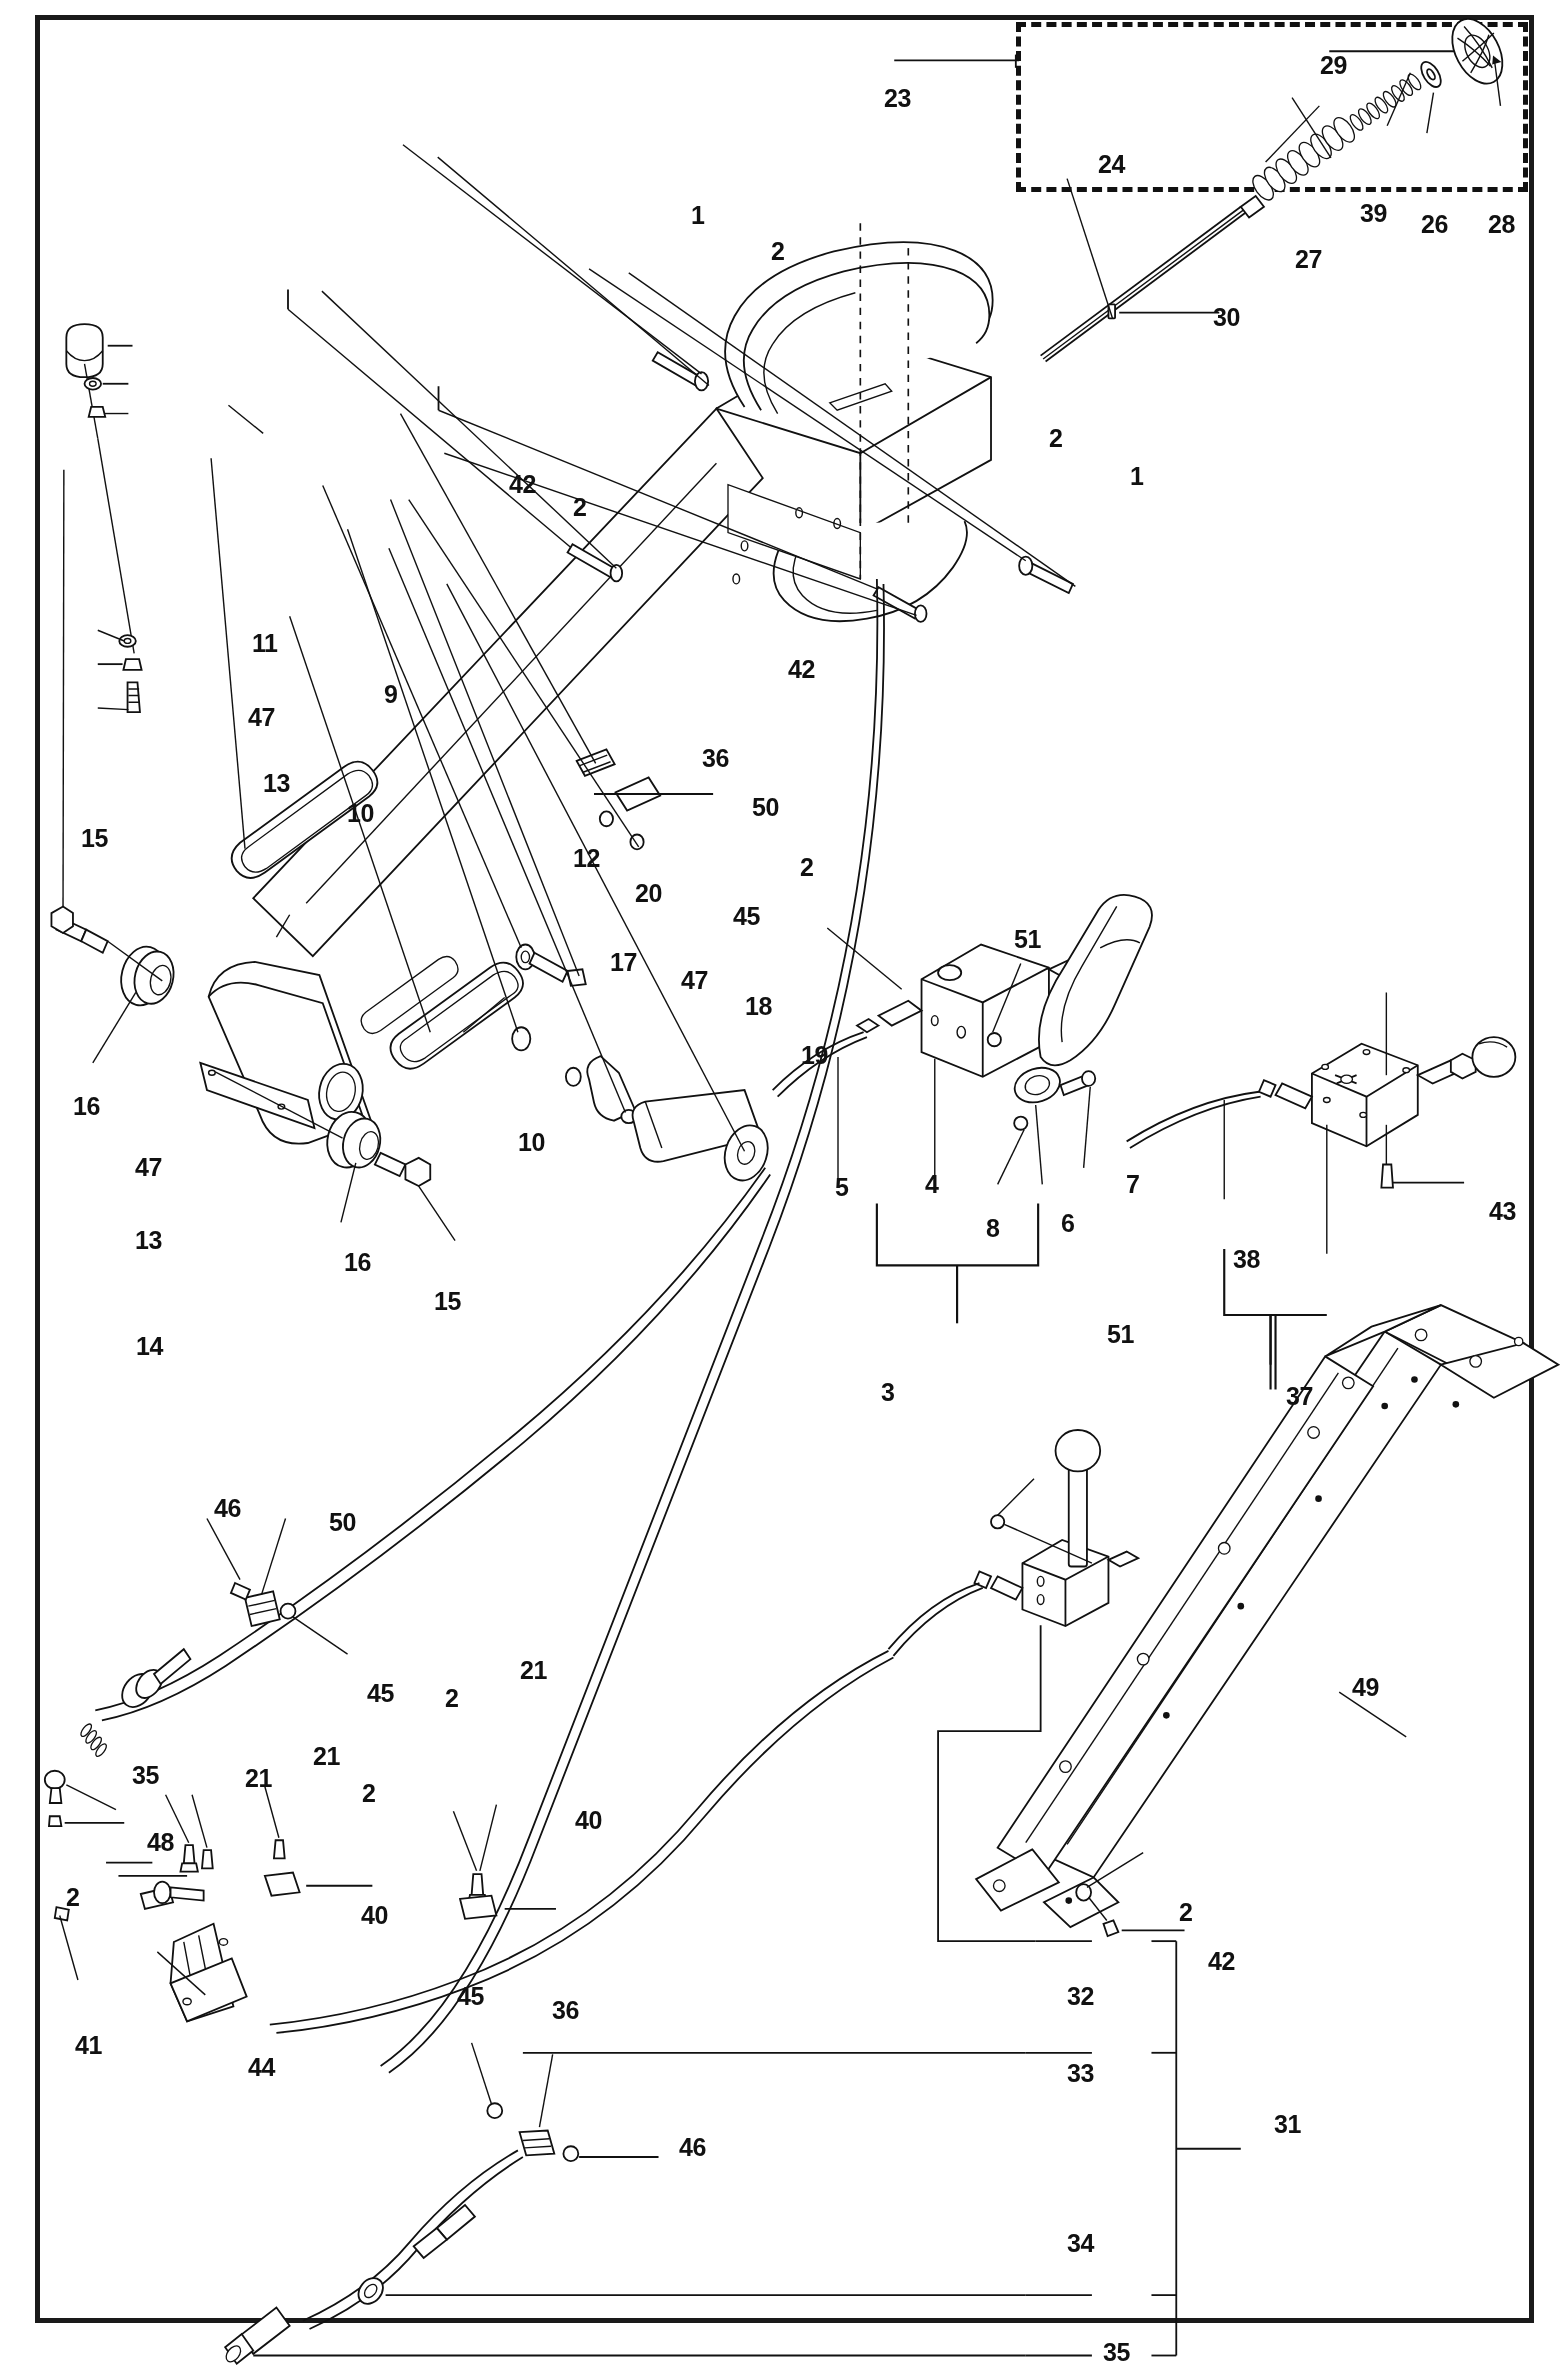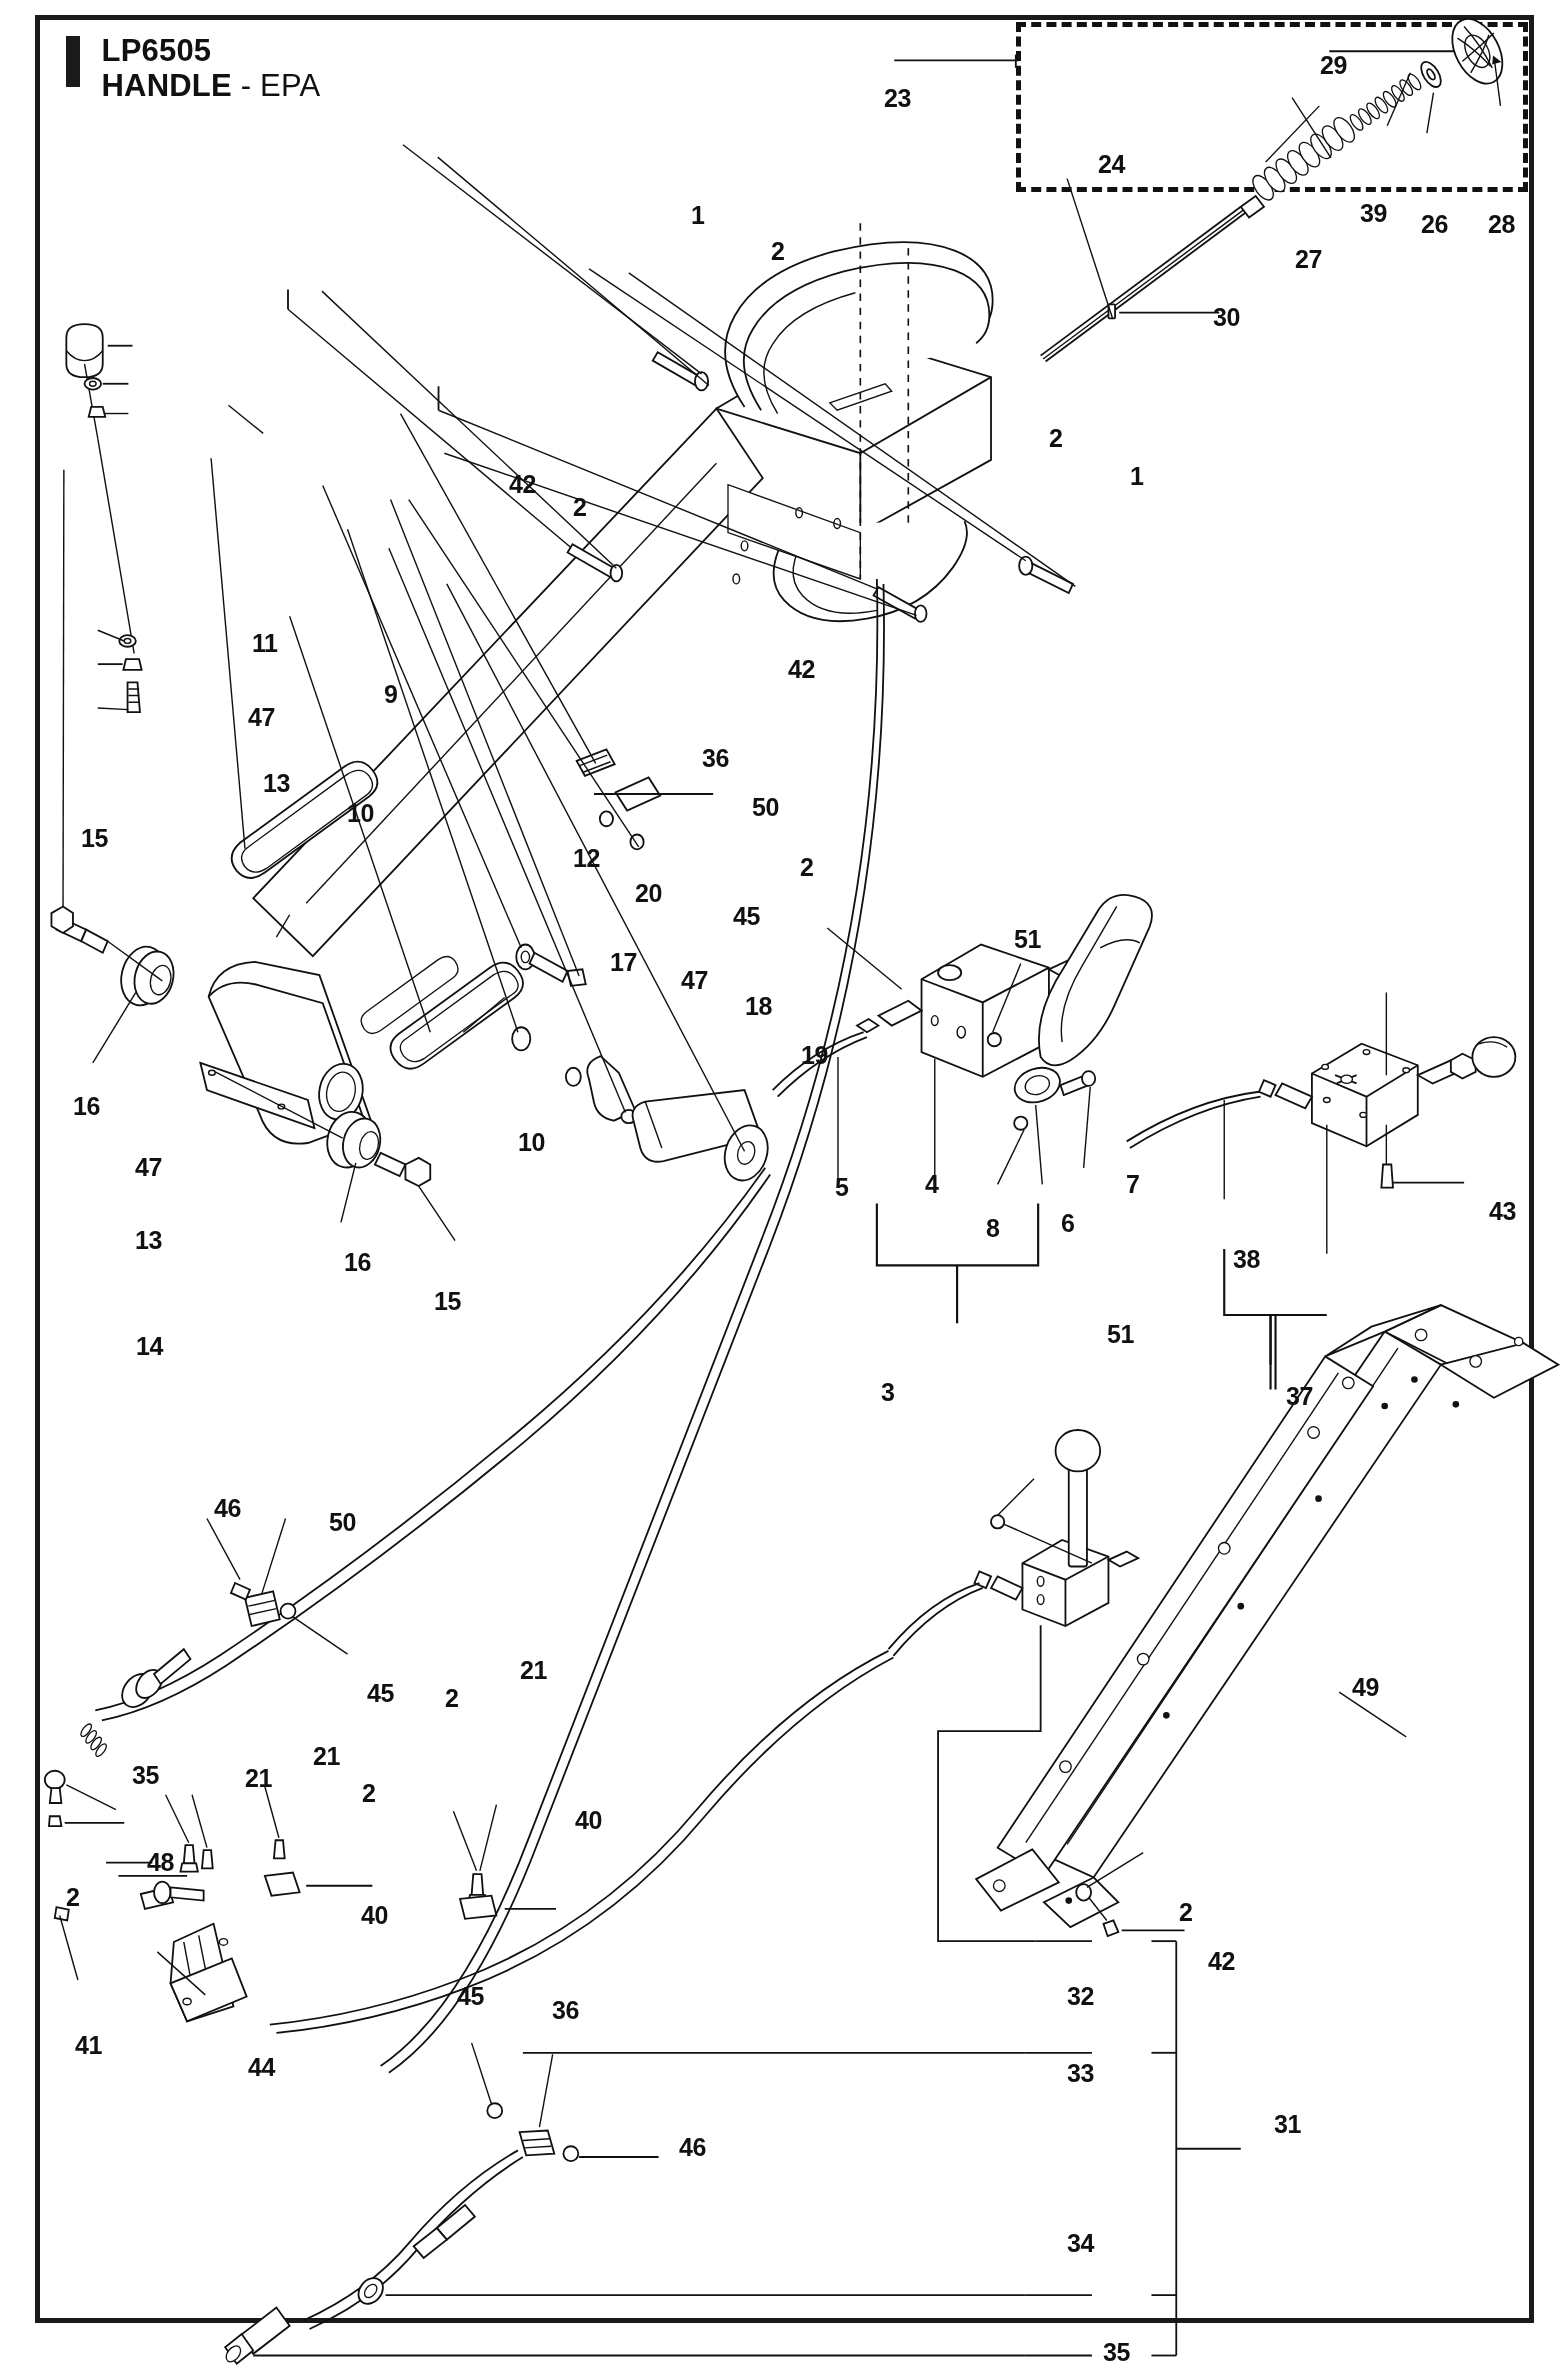--- a/index.html
+++ b/index.html
@@ -38,30 +38,20 @@
   .solid{fill:#111;stroke:none;}
   .dash{stroke:#111;stroke-width:2;fill:none;stroke-dasharray:9 8;}
 </style>
 </head>
 <body>
 
 <div id="page">
 
   <div id="frame"></div>
 
-  <div id="title-block">
-    <div id="title-bar"></div>
-    <div id="title-lines">
-      <div class="t-line1">LP6505</div>
-      <div class="t-line2">
-        <span class="bold">HANDLE</span>
-        <span>- EPA</span>
-      </div>
-    </div>
-  </div>
 
   <div id="dashed-box"></div>
 
   <svg class="layer" viewBox="0 0 1893 2874">
 
     <g>
 
       <line class="ln" x1="1258" y1="430" x2="1500" y2="250"></line>
       <line class="ln" x1="1264" y1="437" x2="1506" y2="257"></line>
       <line class="ln-thin" x1="1261" y1="434" x2="1503" y2="254"></line>
@@ -613,21 +603,21 @@
       <div class="cn" style="left: 214px; top: 1494px;">46</div>
       <div class="cn" style="left: 329px; top: 1508px;">50</div>
       <div class="cn" style="left: 367px; top: 1679px;">45</div>
       <div class="cn" style="left: 445px; top: 1684px;">2</div>
       <div class="cn" style="left: 520px; top: 1656px;">21</div>
       <div class="cn" style="left: 132px; top: 1761px;">35</div>
       <div class="cn" style="left: 245px; top: 1764px;">21</div>
       <div class="cn" style="left: 313px; top: 1742px;">21</div>
       <div class="cn" style="left: 362px; top: 1779px;">2</div>
       <div class="cn" style="left: 575px; top: 1806px;">40</div>
-      <div class="cn" style="left: 147px; top: 1828px; margin-top: 20px;">48</div>
+      <div class="cn" style="left: 147px; top: 1828px;">48</div>
       <div class="cn" style="left: 66px; top: 1883px;">2</div>
       <div class="cn" style="left: 361px; top: 1901px;">40</div>
       <div class="cn" style="left: 75px; top: 2031px;">41</div>
       <div class="cn" style="left: 248px; top: 2053px;">44</div>
       <div class="cn" style="left: 457px; top: 1982px;">45</div>
       <div class="cn" style="left: 552px; top: 1996px;">36</div>
       <div class="cn" style="left: 679px; top: 2133px;">46</div>
       <div class="cn" style="left: 1179px; top: 1898px;">2</div>
       <div class="cn" style="left: 1208px; top: 1947px;">42</div>
       <div class="cn" style="left: 1067px; top: 1982px;">32</div>

